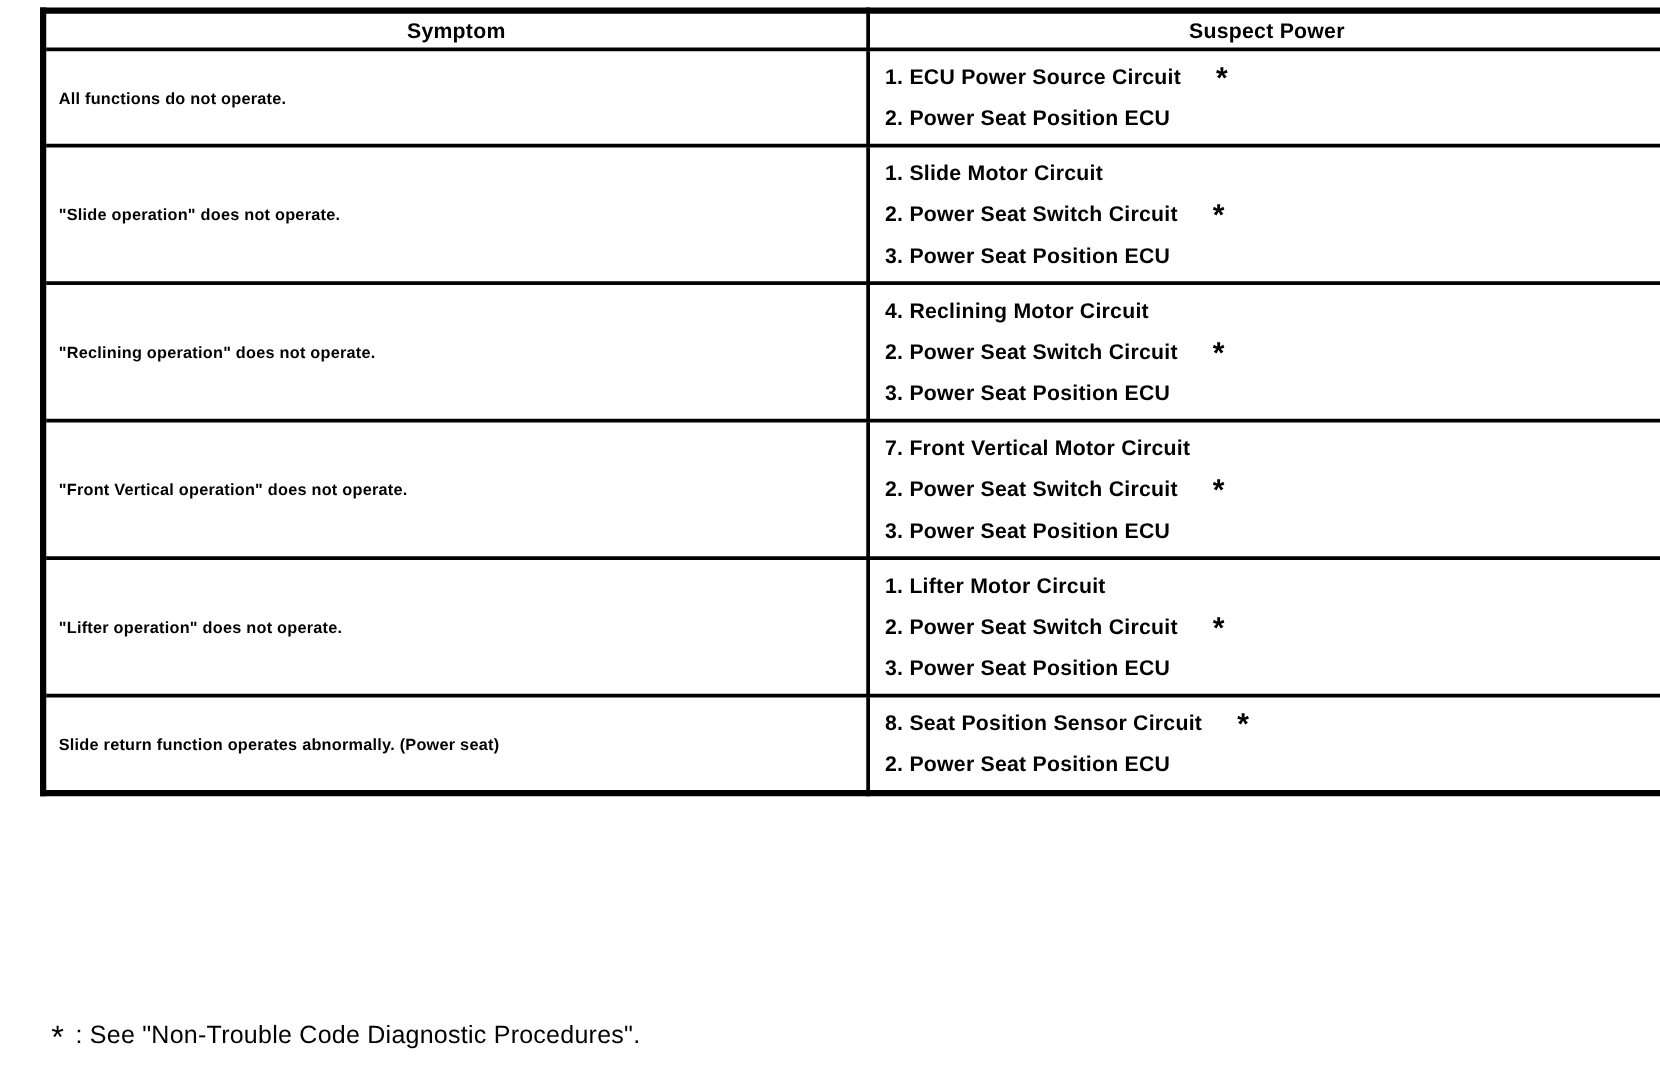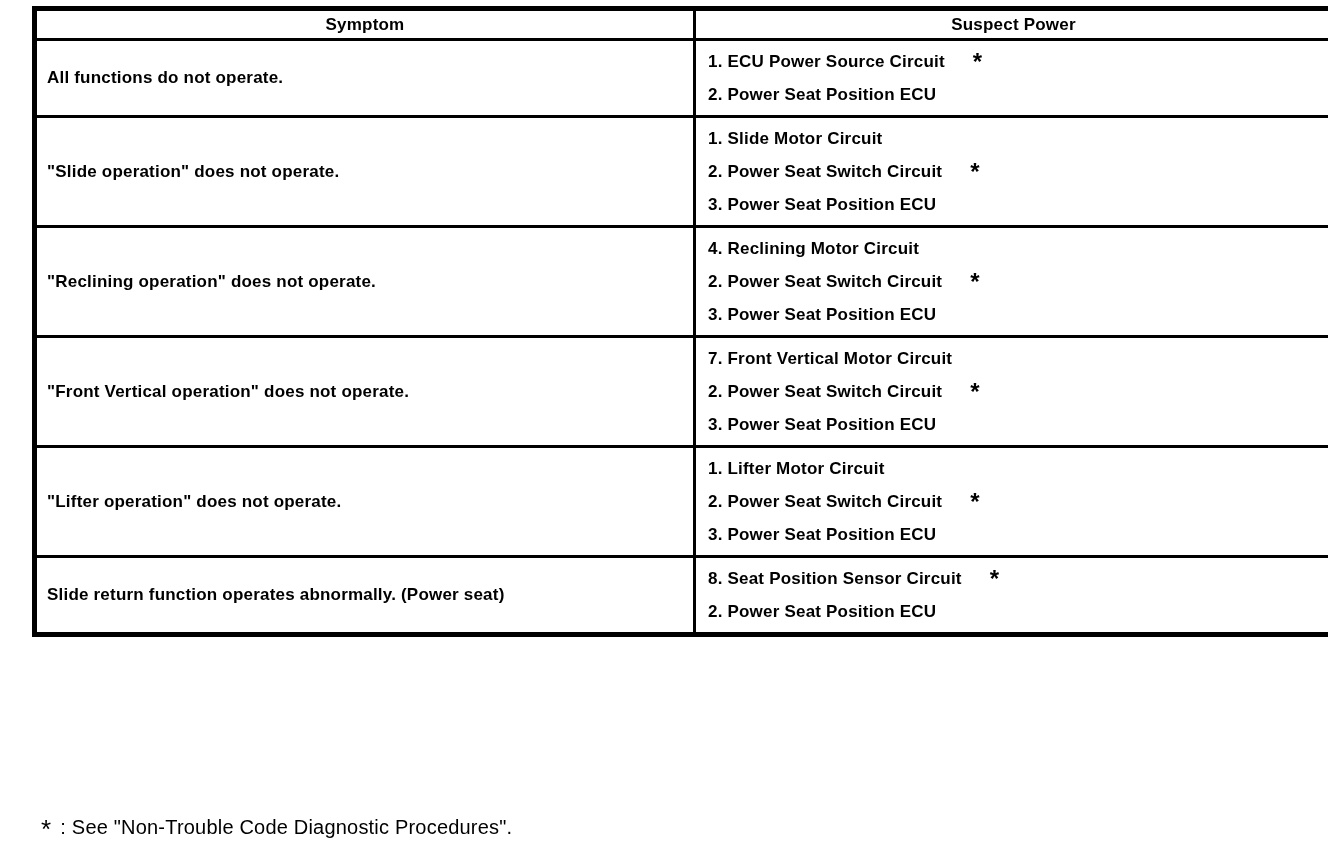--- a/index.html
+++ b/index.html
@@ -32,21 +32,21 @@
     text-align: center;
     vertical-align: middle;
     padding: 2px 0;
     letter-spacing: 0.2px;
   }
   th.col-symptom  { width: 660px; }
 
   td.symptom-cell {
     vertical-align: middle;
     padding: 4px 12px 4px 10px;
-    font-size: 17px;
+    font-size: 13px;
     font-weight: bold;
     letter-spacing: 0.2px;
   }
   td.suspect-cell {
     vertical-align: middle;
     padding: 4px 10px 4px 12px;
     font-size: 17px;
     font-weight: bold;
     letter-spacing: 0.2px;
   }

